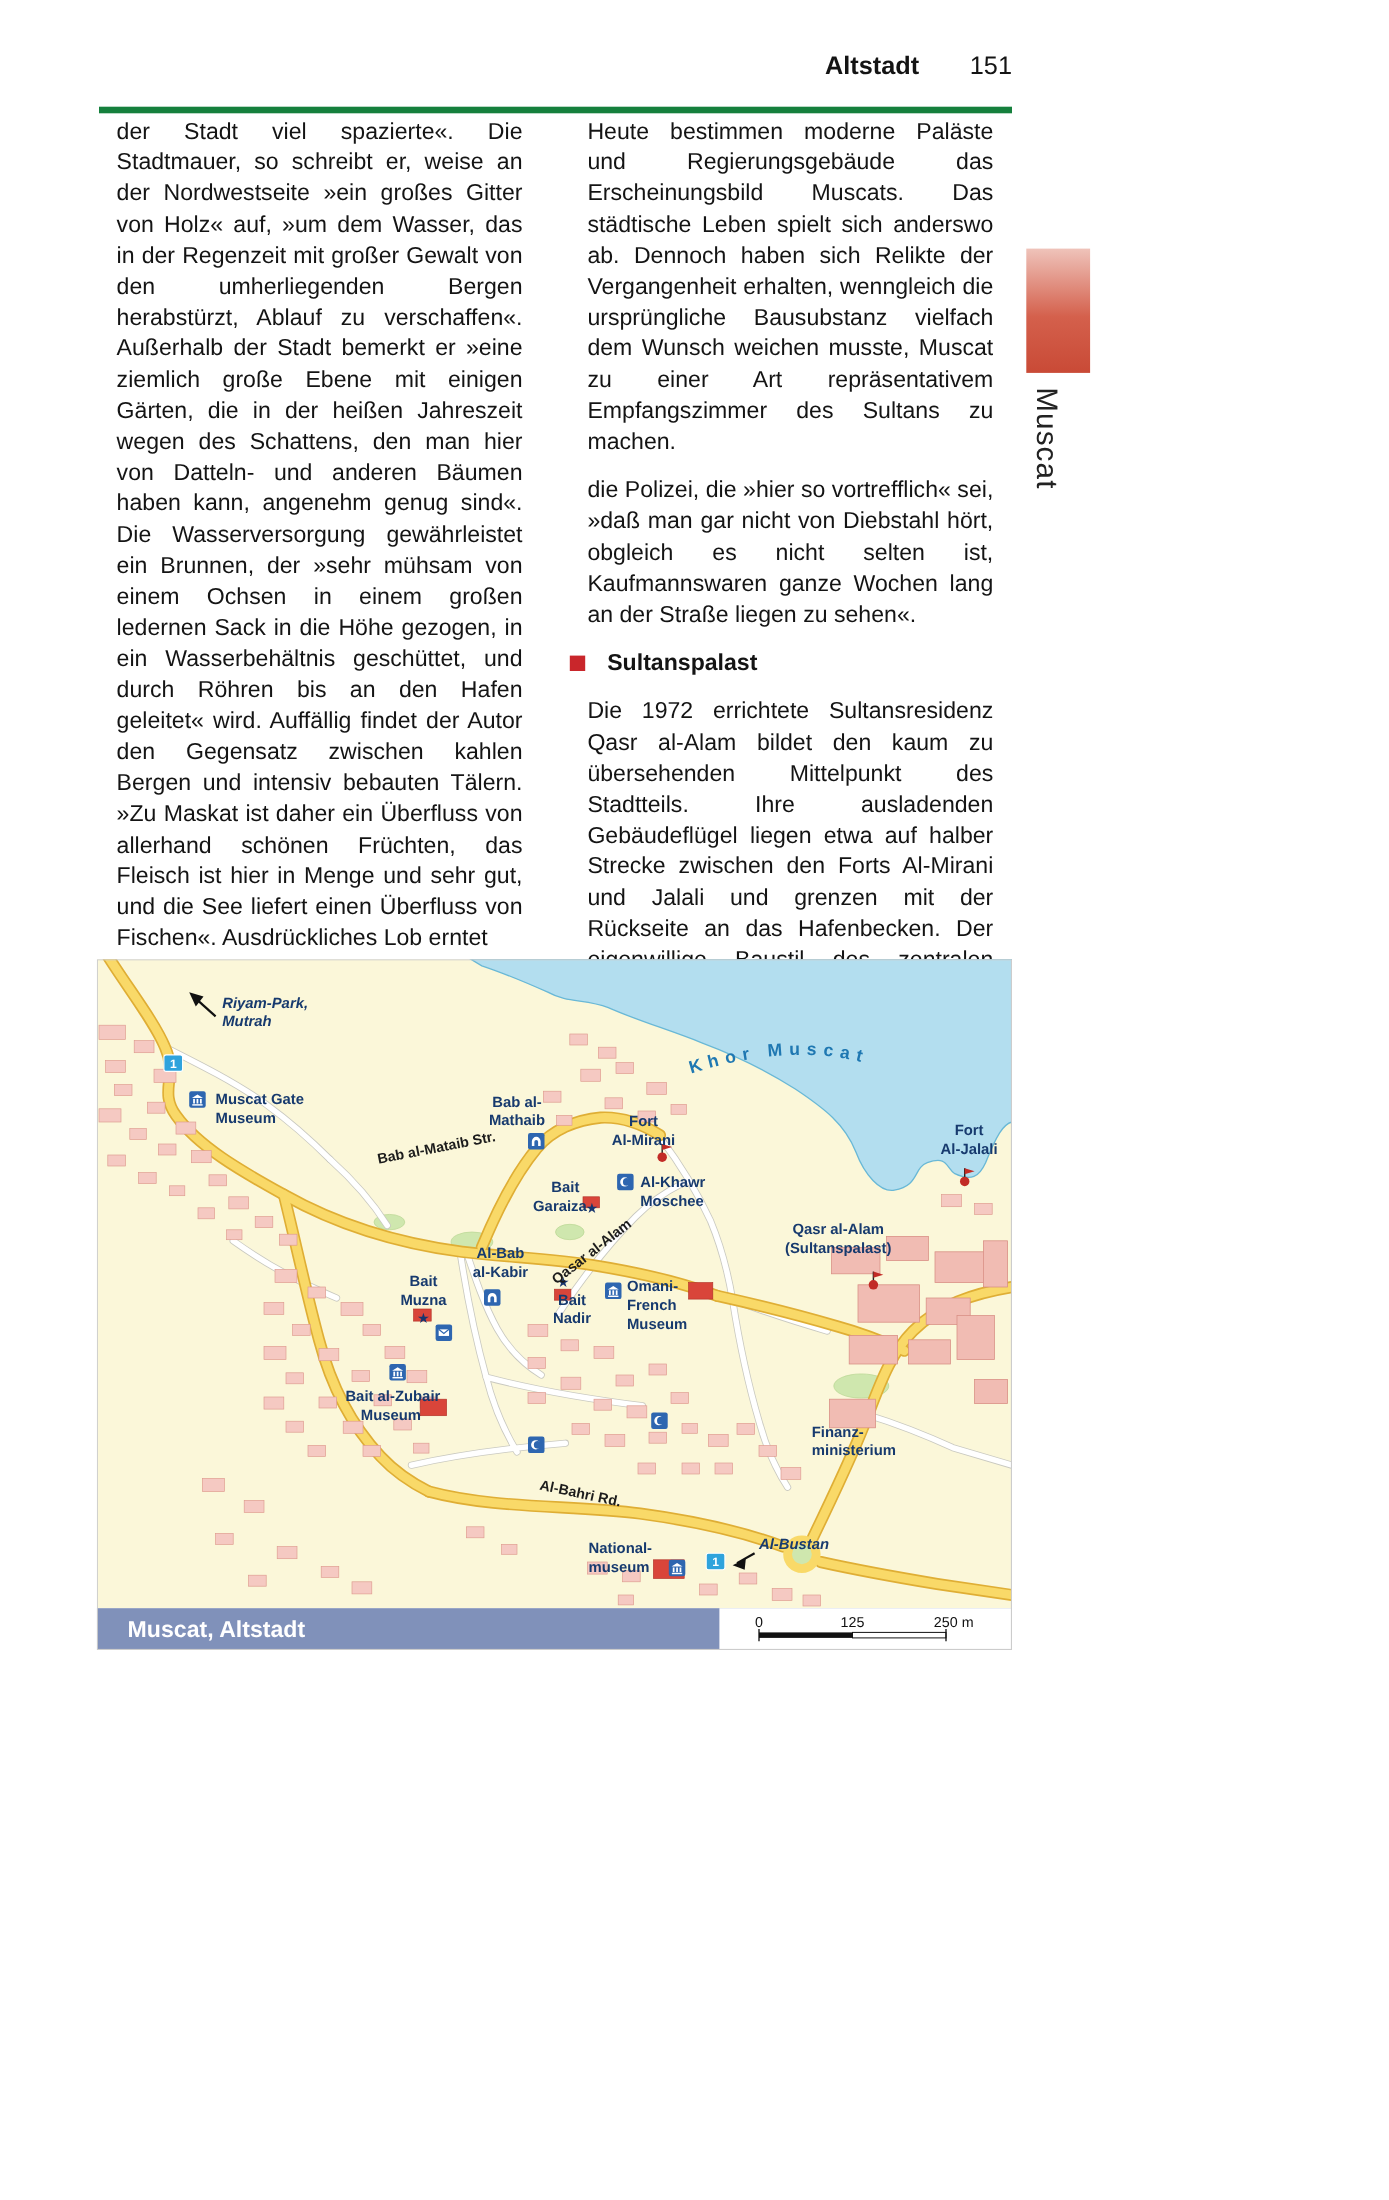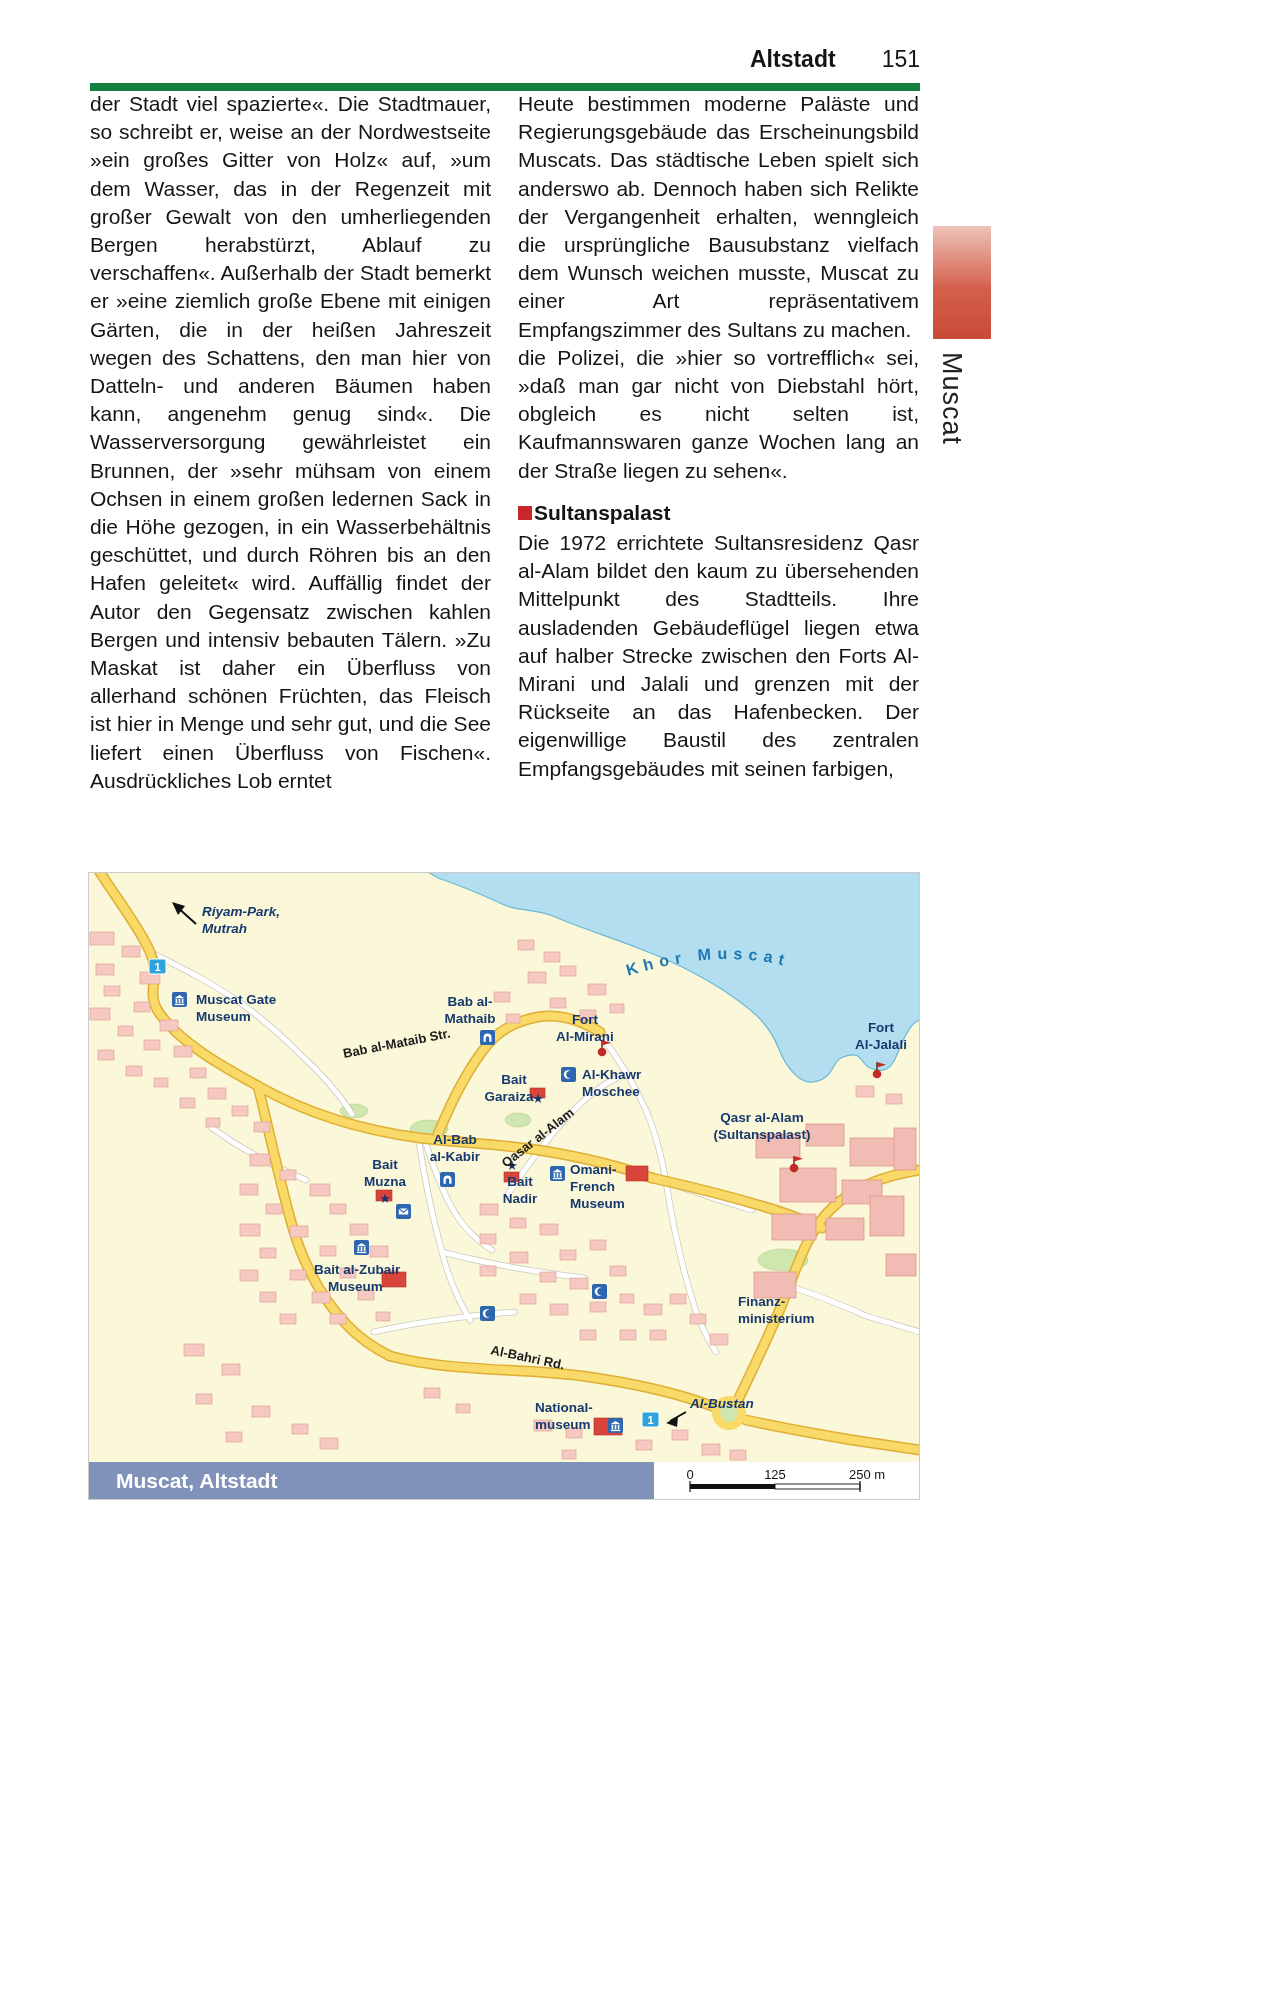--- a/index.html
+++ b/index.html
@@ -4,33 +4,33 @@
 <style>
   * { box-sizing: border-box; }
   html,body { margin:0; padding:0; background:#ffffff; }
   .page {
     position:relative; width:1263px; height:2000px; background:#ffffff;
     font-family:"Liberation Sans","DejaVu Sans",sans-serif; color:#141414;
     overflow:hidden;
   }
   
   .header { position:absolute; left:90px; top:46px; width:830px;
-            border-bottom:8px solid #15803d; padding-bottom:10px; }
+            border-bottom:6px solid #15803d; padding-bottom:24px; }
   .header-inner { display:flex; justify-content:flex-end; align-items:baseline; gap:46px; }
   .header-section { font-weight:bold; font-size:23px; }
   .header-page { font-size:23px; font-weight:normal; }
 
   
   .columns { position:absolute; left:90px; top:90px; width:830px;
              display:flex; gap:27px; }
   .col { width:401px; font-size:21px; line-height:28.2px; text-align:justify;
          hyphens:auto; -webkit-hyphens:auto; }
-  .col p { margin:0; }
+  .col p { margin:16px; }
   .col p + p { margin-top:0; }
-  .subheading { display:flex; align-items:center; gap:2px; margin:14px 0 2px 0;
+  .subheading { display:flex; align-items:center; gap:20px; margin:14px 0 2px 0;
                 font-weight:bold; font-size:21px; }
   .red-square { width:14px; height:14px; background:#C9262B; flex:0 0 auto; }
 
   
   .chapter-tab { position:absolute; left:933px; top:226px; width:58px; height:113px;
                  background:linear-gradient(to bottom,#EFC3BA 0%,#D4604C 55%,#C94A36 100%); }
   .chapter-tab-label { position:absolute; left:936px; top:352px;
                  writing-mode:vertical-rl; font-size:27px; color:#222; letter-spacing:1px; }
 
   

